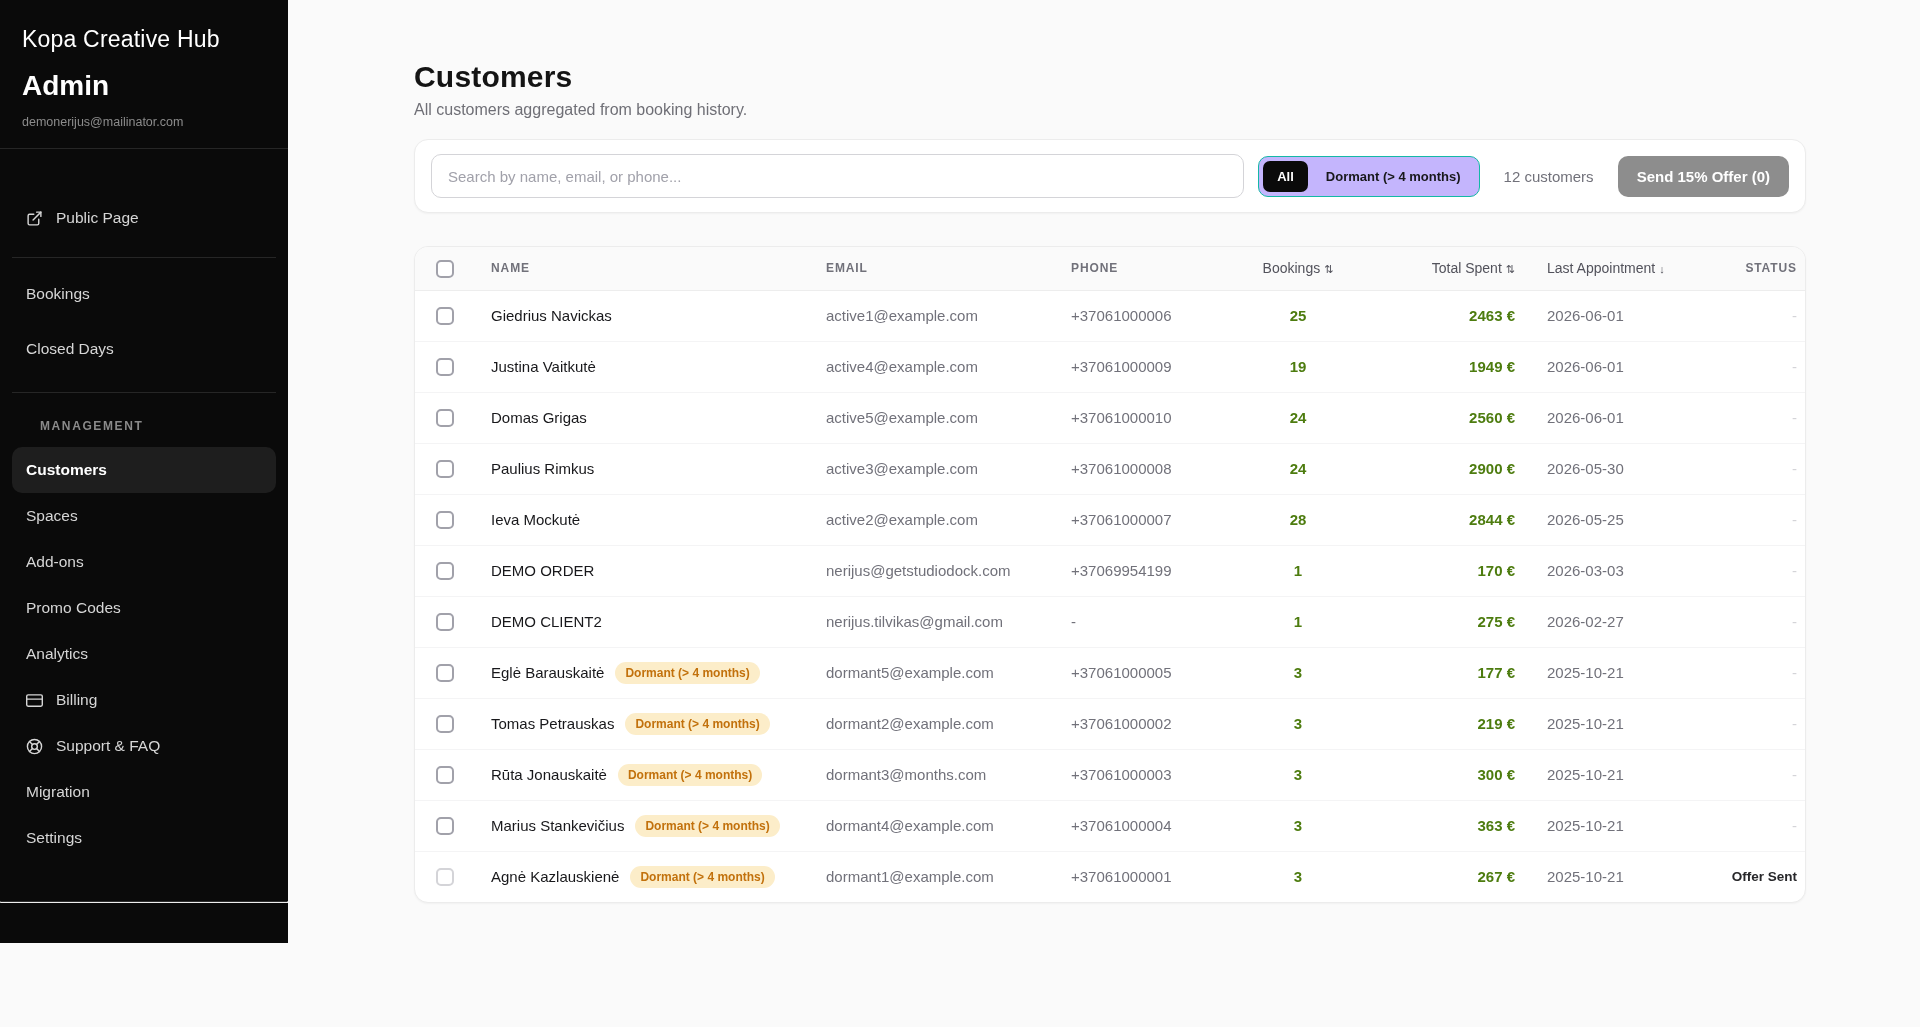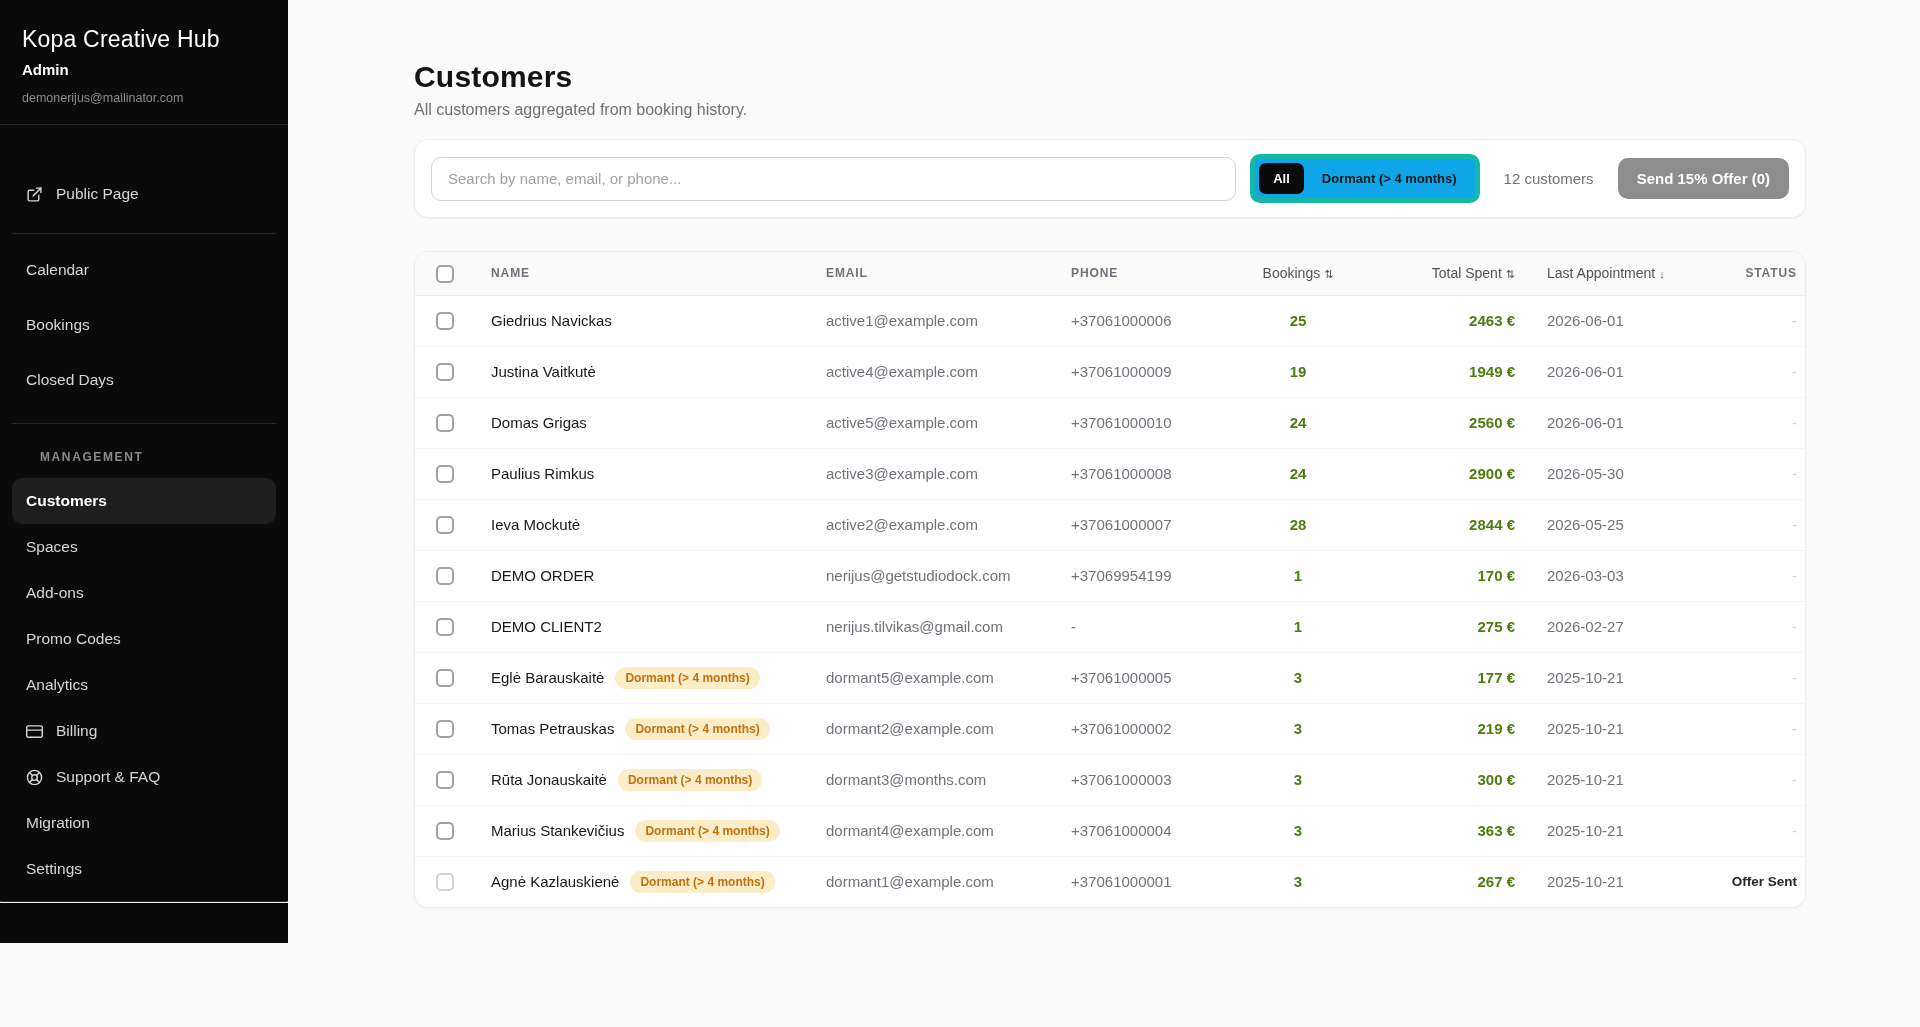--- a/index.html
+++ b/index.html
@@ -13,21 +13,21 @@
   .app { display: flex; width: 1920px; height: 943px; }
 
   
   .sidebar {
     width: 288px; min-width: 288px; height: 100%;
     background: var(--sidebar-bg, #0a0a0a);
     display: flex; flex-direction: column;
   }
   .brand { padding: 26px 22px 0 22px; }
   .brand-l1 { font-size: 23px; font-weight: 400; color: #ffffff; letter-spacing: .2px; }
-  .brand-l2 { font-size: 15px; font-weight: 700; color: #ffffff; margin-top: 8px; }
+  .brand-l2 { font-size: 28px; font-weight: 700; color: #ffffff; margin-top: 17px; }
   .brand-email { font-size: 12.5px; color: #8c8c8c; margin-top: 13px; }
   .side-div { border: none; border-top: 1px solid #262626; margin: 19px 0 0 0; }
   .side-div.inner { margin: 16px 12px 0 12px; }
   .nav { padding: 8px 12px 0 12px; }
   .nav.first { padding-top: 46px; }
   .nav-item {
     display: flex; align-items: center; gap: 13px;
     height: 46px; padding: 0 14px; border-radius: 10px;
     color: #d6d6d6; font-size: 15.5px; cursor: pointer; white-space: nowrap;
   }
@@ -59,22 +59,22 @@
   }
   .search-input {
     flex: 1; height: 44px;
     border: 1px solid #d4d4d8; border-radius: 10px;
     padding: 0 16px; font-size: 15px; color: #18181b;
     font-family: "Liberation Sans", sans-serif; outline: none; background: #fff;
   }
   .search-input::placeholder { color: #a1a1aa; }
   .segmented {
     display: flex; align-items: center; gap: 4px;
-    border: 5px solid #14b8a6; border-radius: 10px;
-    background: #0ea5e9; padding: 4px; white-space: nowrap;
+    border: 1px solid #14b8a6; border-radius: 10px;
+    background: #c4b5fd; padding: 4px; white-space: nowrap;
   }
   .seg-btn {
     border: none; background: transparent; cursor: pointer;
     font-family: "Liberation Sans", sans-serif;
     font-size: 13px; font-weight: 700; color: #18181b;
     padding: 8px 14px; border-radius: 7px; white-space: nowrap;
   }
   .seg-btn.active { background: var(--filter-active-bg, #0a0a0a); color: #fff; }
   .cust-count { font-size: 15px; color: #71717a; margin: 0 10px; white-space: nowrap; }
   .offer-btn {
@@ -153,23 +153,20 @@
               <path d="M18 13v6a2 2 0 0 1-2 2H5a2 2 0 0 1-2-2V8a2 2 0 0 1 2-2h6"></path>
               <path d="M15 3h6v6"></path>
               <path d="M10 14L21 3"></path>
             </svg>
           </span>
           <span>Public Page</span>
         </div>
       </nav>
     <hr class="side-div inner">
     <nav class="nav roomy" id="nav-main">
-        <div class="nav-item">
-          <span>Calendar</span>
-        </div>
         <div class="nav-item">
           <span>Bookings</span>
         </div>
         <div class="nav-item">
           <span>Closed Days</span>
         </div>
       </nav>
     <hr class="side-div inner">
     <div class="mgmt-label">MANAGEMENT</div>
     <nav class="nav" id="nav-management">

